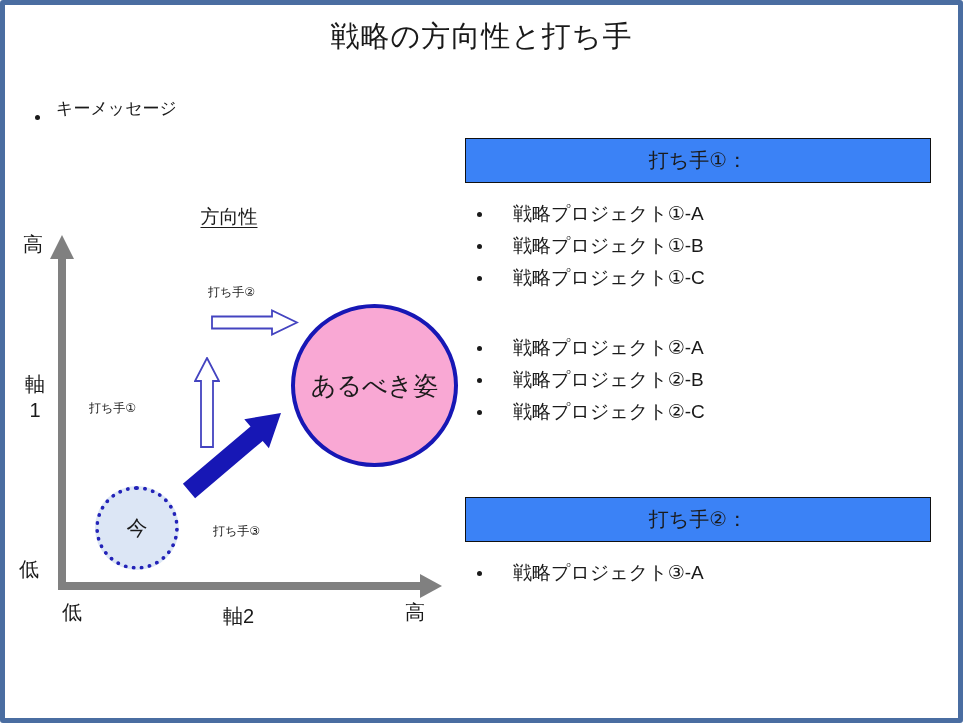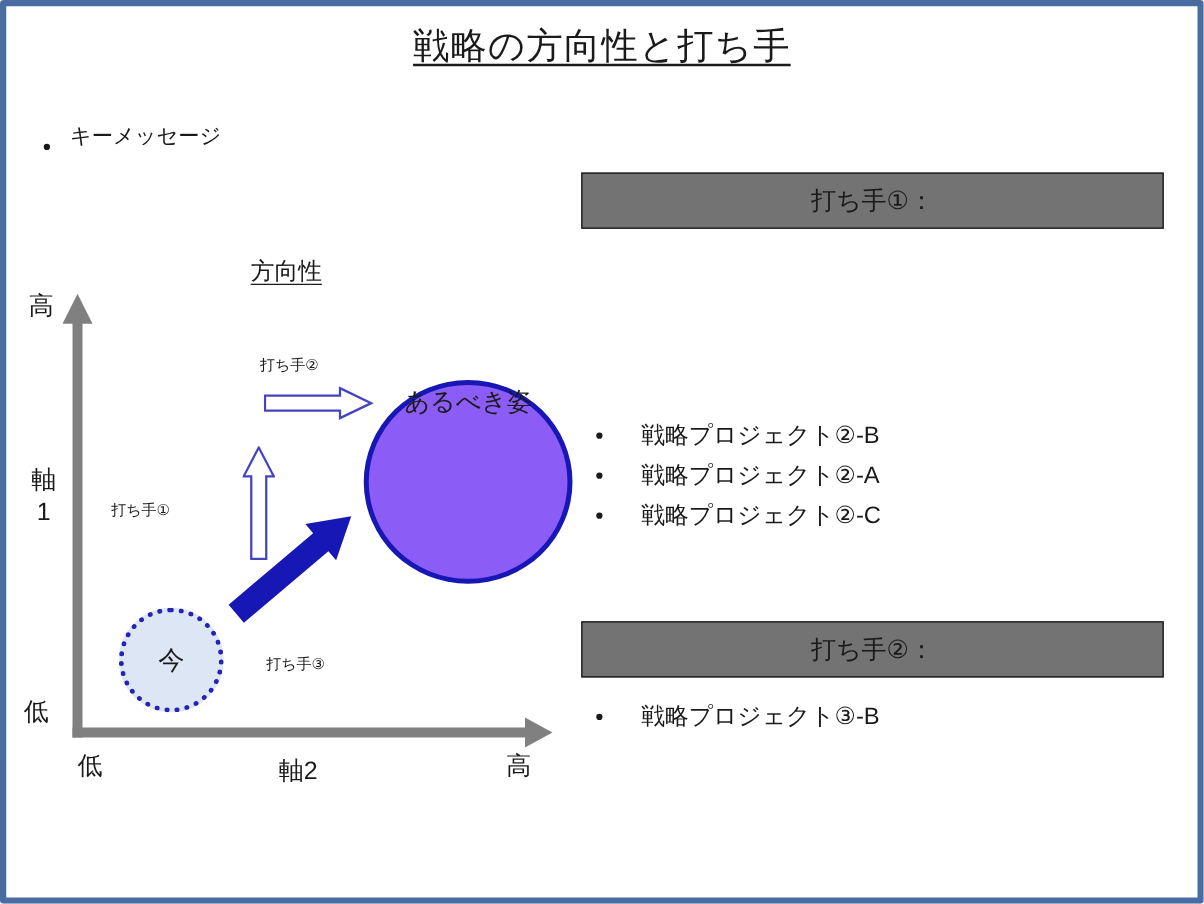--- a/index.html
+++ b/index.html
@@ -4,21 +4,21 @@
 <style>
   html,body{margin:0;padding:0;background:#fff;}
   .slide{
     position:relative;width:963px;height:723px;box-sizing:border-box;
     border:5px solid #4a6da1;border-radius:3px;background:#fff;overflow:hidden;
     font-family:"Liberation Sans","DejaVu Sans",sans-serif;color:#1a1a1a;
   }
   .abs{position:absolute;}
   
   .title{left:0;right:0;top:12px;text-align:center;font-size:29px;letter-spacing:1px;
-         text-decoration:underline;text-decoration-thickness:1.5px;text-underline-offset:5px;}
+         text-decoration-thickness:1.5px;text-underline-offset:5px;}
   
   .keymsg{left:30px;top:92px;display:flex;align-items:flex-end;font-size:17px;}
   .keymsg .dot{width:5px;height:5px;border-radius:50%;background:#1a1a1a;margin:8px 16px 0 0;}
   
   .matrix-heading{left:158px;top:171px;width:132px;text-align:center;font-size:19px;
          text-decoration:underline;text-underline-offset:4px;margin-top:28px;}
   
   .y-axis-bar{left:53px;top:252px;width:8px;height:333px;background:#808080;}
   .y-axis-head{left:45px;top:230px;width:0;height:0;
       border-left:12px solid transparent;border-right:12px solid transparent;border-bottom:24px solid #808080;}
@@ -30,35 +30,35 @@
   .y-name{left:14px;top:366px;width:32px;text-align:center;line-height:26px;}
   .y-low{left:14px;top:551px;}
   .x-low{left:57px;top:594px;}
   .x-name{left:218px;top:598px;}
   .x-high{left:400px;top:594px;}
   
   .now-circle{left:90px;top:481px;width:84px;height:84px;box-sizing:border-box;
       border:4px dotted #2323b8;border-radius:50%;background:#dce6f5;
       display:flex;align-items:center;justify-content:center;font-size:21px;}
   .target-circle{left:286px;top:299px;width:167px;height:163px;box-sizing:border-box;
-      border:4px solid #1717b5;border-radius:50%;background:#8b5cf6;
-      display:flex;align-items:flex-start;justify-content:center;font-size:20px;}
+      border:4px solid #1717b5;border-radius:50%;background:#f9a8d4;
+      display:flex;align-items:center;justify-content:center;font-size:25px;}
   
   .arrow-label{font-size:12px;}
   .m1-label{left:84px;top:395px;text-align:right;}
   .m2-label{left:203px;top:279px;}
   .m3-label{left:208px;top:518px;}
   
   .m2-arrow{left:206px;top:304px;}
   .m1-arrow{left:189px;top:352px;}
   .m3-arrow{left:175px;top:398px;}
   
   .measure-group{left:460px;width:466px;}
   .g1{top:133px;} .g2{top:312px;} .g3{top:492px;}
-  .measure-header{box-sizing:border-box;height:45px;border:1.5px solid #111;background:#737373;
+  .measure-header{box-sizing:border-box;height:45px;border:1.5px solid #111;background:#3b82f6;
       display:flex;align-items:center;justify-content:center;font-size:20px;}
   .measure-list{list-style:none;margin:15px 0 0 0;padding:0;}
   .measure-list li{position:relative;padding-left:40px;margin-left:8px;height:32px;
       font-size:19px;display:flex;align-items:center;}
   .measure-list li::before{content:"";position:absolute;left:4px;top:14px;width:5px;height:5px;
       border-radius:50%;background:#1a1a1a;}
 </style>
 </head>
 <body>
 
@@ -106,30 +106,35 @@
   <svg class="abs m1-arrow" width="26" height="92" viewBox="0 0 26 92">
     <polygon points="13,1 25,24 19,24 19,90 7,90 7,24 1,24" fill="#ffffff" stroke="#4444c0" stroke-width="1.8"></polygon>
   </svg>
 
   <svg class="abs m3-arrow" width="115" height="100" viewBox="0 0 115 100">
     <polygon points="2.9,80.8 70.5,23.5 64.3,16.2 101,10 88.9,45.2 82.7,37.9 15.1,95.2" fill="#1717b5"></polygon>
   </svg>
 
   <div class="abs measure-group g1">
     <div class="measure-header">打ち手①：</div>
+    <ul class="measure-list">
+      <li>戦略プロジェクト①-A</li>
+      <li>戦略プロジェクト①-B</li>
+      <li>戦略プロジェクト①-C</li>
+    </ul>
   </div>
 
   <div class="abs measure-group g2">
     <ul class="measure-list">
+      <li>戦略プロジェクト②-A</li>
       <li>戦略プロジェクト②-B</li>
-      <li>戦略プロジェクト②-A</li>
       <li>戦略プロジェクト②-C</li>
     </ul>
   </div>
 
   <div class="abs measure-group g3">
     <div class="measure-header">打ち手②：</div>
     <ul class="measure-list">
-      <li>戦略プロジェクト③-B</li>
+      <li>戦略プロジェクト③-A</li>
     </ul>
   </div>
 
 </div>
 
 </body></html>

